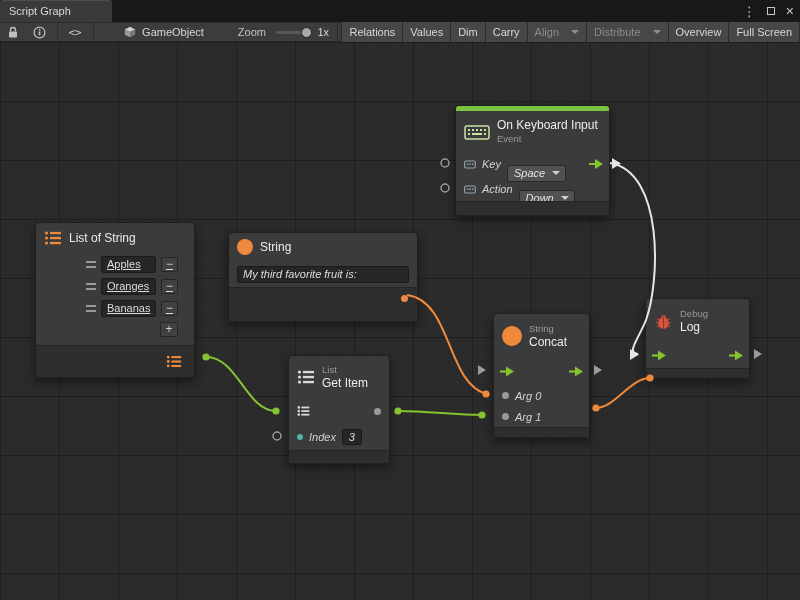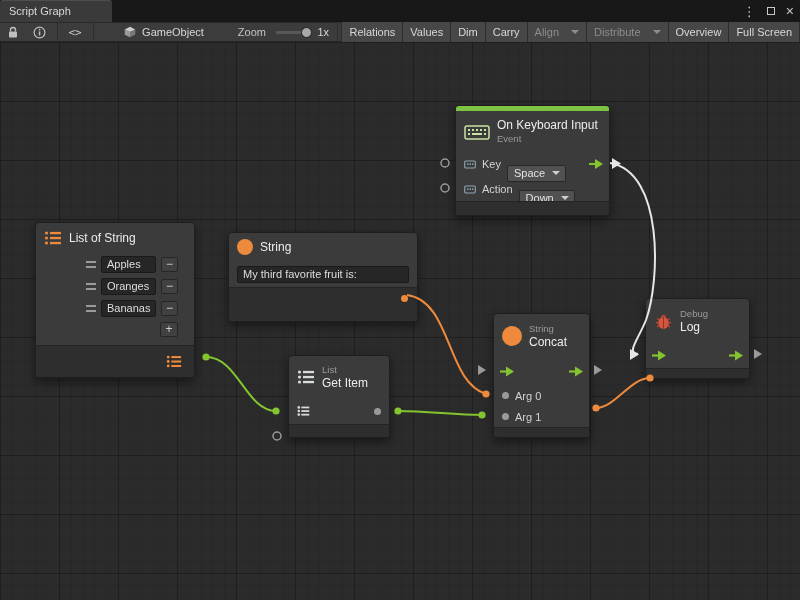--- a/index.html
+++ b/index.html
@@ -50,36 +50,36 @@
             background-size: 59px 59px, 59px 59px, 11.8px 11.8px, 11.8px 11.8px; }
 
   
   .node { position:absolute; background:#3b3b3b; border:1px solid #1f1f1f; border-radius:4px;
           box-shadow:0 4px 10px rgba(0,0,0,0.45); font-size:11px; color:#d8d8d8; }
   .accent { height:5px; background:#7CC344; border-radius:3px 3px 0 0; }
   .nhead { display:flex; align-items:center; gap:7px; padding:0 8px; }
   .ntext { display:flex; flex-direction:column; line-height:1.2; }
   .ntitle { font-size:12px; color:#ececec; }
   .nsub { font-size:9.5px; color:#9a9a9a; }
-  .nrow { display:flex; align-items:center; gap:6px; padding:0 8px; position:relative; }
+  .nrow { display:flex; align-items:center; gap:6px; padding:0 8px; position:relative;font-style:italic; }
   .nfoot { background:#2e2e2e; border-top:1px solid #242424; border-radius:0 0 3px 3px;
            position:relative; }
   .rlabel { color:#d2d2d2; }
   .dropdown { background:#515151; border:1px solid #272727; border-radius:2px;
               padding:1px 5px 2px 6px; display:inline-flex; align-items:center; gap:7px;
               color:#e4e4e4;margin-top:19px; }
   .field { background:#262626; border:1px solid #1a1a1a; border-radius:2px;
            padding:1px 5px 2px; color:#dedede; font-size:11px; white-space:nowrap;
            overflow:hidden; }
   .field.num { width:20px; text-align:center; padding:1px 2px; }
   .grow { flex:1; }
   .minibtn { width:17px; height:15px; background:#414141; border:1px solid #262626;
              border-radius:2px; color:#cccccc; display:inline-flex; align-items:center;
              justify-content:center; font-size:12px; line-height:1; }
-  .lrow { height:22px; display:flex; align-items:center; gap:5px; padding:0 16px 0 50px; }
+  .lrow { height:22px; display:flex; align-items:center; gap:5px; padding:0 16px 0 50px;text-decoration:underline; }
   .plusrow { height:20px; display:flex; align-items:center; justify-content:flex-end;
              padding-right:16px; }
   .handle { width:10px; height:7px; border-top:2px solid #9a9a9a; border-bottom:2px solid #9a9a9a;
             display:inline-block; }
   .circle-icon { width:16px; height:16px; border-radius:50%; background:#EE8A3D; display:inline-block; }
   .circle-icon.big { width:20px; height:20px; }
   .pdot { width:7px; height:7px; border-radius:50%; display:inline-block; }
   .pdot.orange { background:#EE8A3D; }
   .pdot.gray { background:#9a9a9a; }
   .pdot.teal { background:#53B3AE; width:6px; height:6px; }
@@ -293,20 +293,25 @@
               <rect x="6" y="1.9" width="11" height="2.4"></rect>
             <circle cx="2.5" cy="8" r="1.8"></circle>
               <rect x="6" y="6.9" width="11" height="2.4"></rect>
             <circle cx="2.5" cy="13" r="1.8"></circle>
               <rect x="6" y="11.9" width="11" height="2.4"></rect>
           </g>
         </svg>
       </span>
       <span class="pdot gray"></span>
     </div>
+    <div class="nrow" style="height:26px">
+      <span class="pdot teal"></span>
+      <span class="rlabel">Index</span>
+      <span class="field num">3</span>
+    </div>
     <div class="nfoot" style="height:13px"></div>
   </div>
 
   <div class="node" style="left:493px;top:271px;width:97px">
     <div class="nhead" style="height:44px">
       <span class="circle-icon big"></span>
       <span class="ntext">
         <span class="nsub">String</span>
         <span class="ntitle">Concat</span>
       </span>

